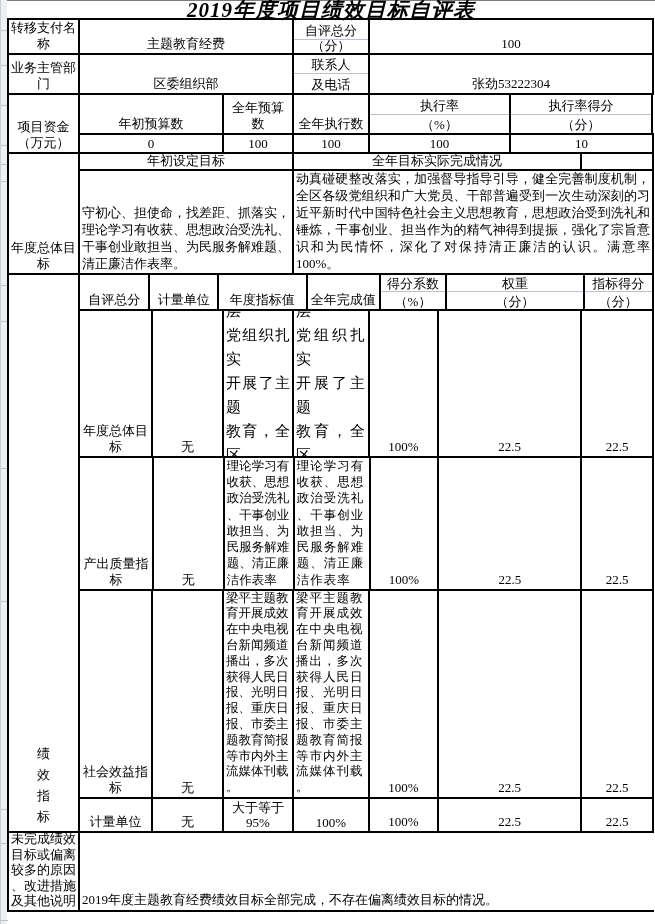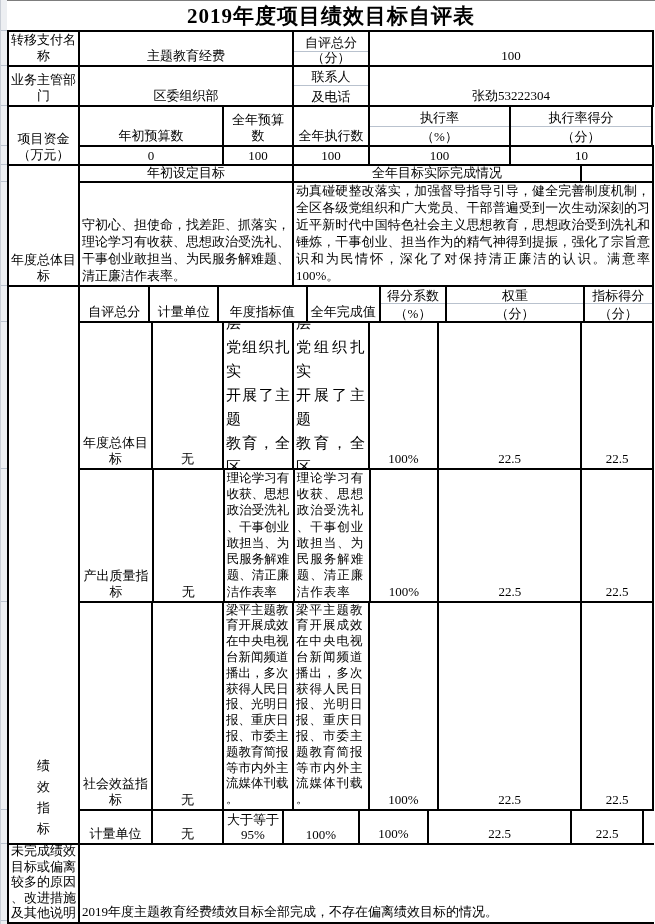--- a/index.html
+++ b/index.html
@@ -2,22 +2,22 @@
 <html><head>
 <meta charset="utf-8">
 <style>
   html,body{margin:0;padding:0;background:#fff;}
   .page{position:relative;width:655px;height:924px;background:#fff;overflow:hidden;
         font-family:"Liberation Serif","DejaVu Serif",serif;font-size:13px;color:#000;}
   .topline{position:absolute;top:0;left:0;width:655px;height:1px;background:#7d7d7d;}
   .gutter{position:absolute;left:0;top:0;width:7px;height:924px;background:#edeff2;border-left:1px solid #c9ced6;box-sizing:border-box;}
   .gutter i{position:absolute;left:0;width:7px;height:1px;background:#b9c2ce;display:block;}
   .sheet{position:absolute;left:7px;top:2px;width:648px;}
-  .title{height:28px;display:flex;align-items:center;justify-content:center;
-         font-weight:bold;font-size:21px;letter-spacing:1px;}
+  .title{height:16px;display:flex;align-items:center;justify-content:center;
+         font-weight:bold;font-size:21px;letter-spacing:1px;font-style:italic;}
   .tbl{box-sizing:border-box;width:647px;border-top:2px solid #000;border-left:2px solid #000;border-bottom:2px solid #000;}
   .r{display:flex;box-sizing:border-box;border-bottom:2px solid #000;}
   .r.nb{border-bottom:none;}
   .band{display:flex;box-sizing:border-box;border-bottom:2px solid #000;}
   .band.nb{border-bottom:none;}
   .col{display:flex;flex-direction:column;box-sizing:border-box;}
   .c{box-sizing:border-box;border-right:2px solid #000;display:flex;flex-direction:column;
      justify-content:flex-end;align-items:center;overflow:hidden;line-height:16px;padding:0 2px 1px 2px;}
   .t{white-space:pre-line;text-align:center;width:100%;}
   .tx .t{text-align:justify;text-align-last:left;}
@@ -350,21 +350,21 @@
               </div>
           </div>
 
           <div class="r nb" style="height:32px">
             <div class="c" style="width:73px">
                 <span class="t">计量单位</span>
               </div>
             <div class="c" style="width:71px">
                 <span class="t">无</span>
               </div>
-            <div class="c lh15" style="width:60px">
+            <div class="c lh15" style="width:70px">
                 <span class="t">大于等于
 95%</span>
               </div>
             <div class="c lh15" style="width:76px">
                 <span class="t">100%</span>
               </div>
             <div class="c" style="width:69px">
                 <span class="t">100%</span>
               </div>
             <div class="c" style="width:143px">

